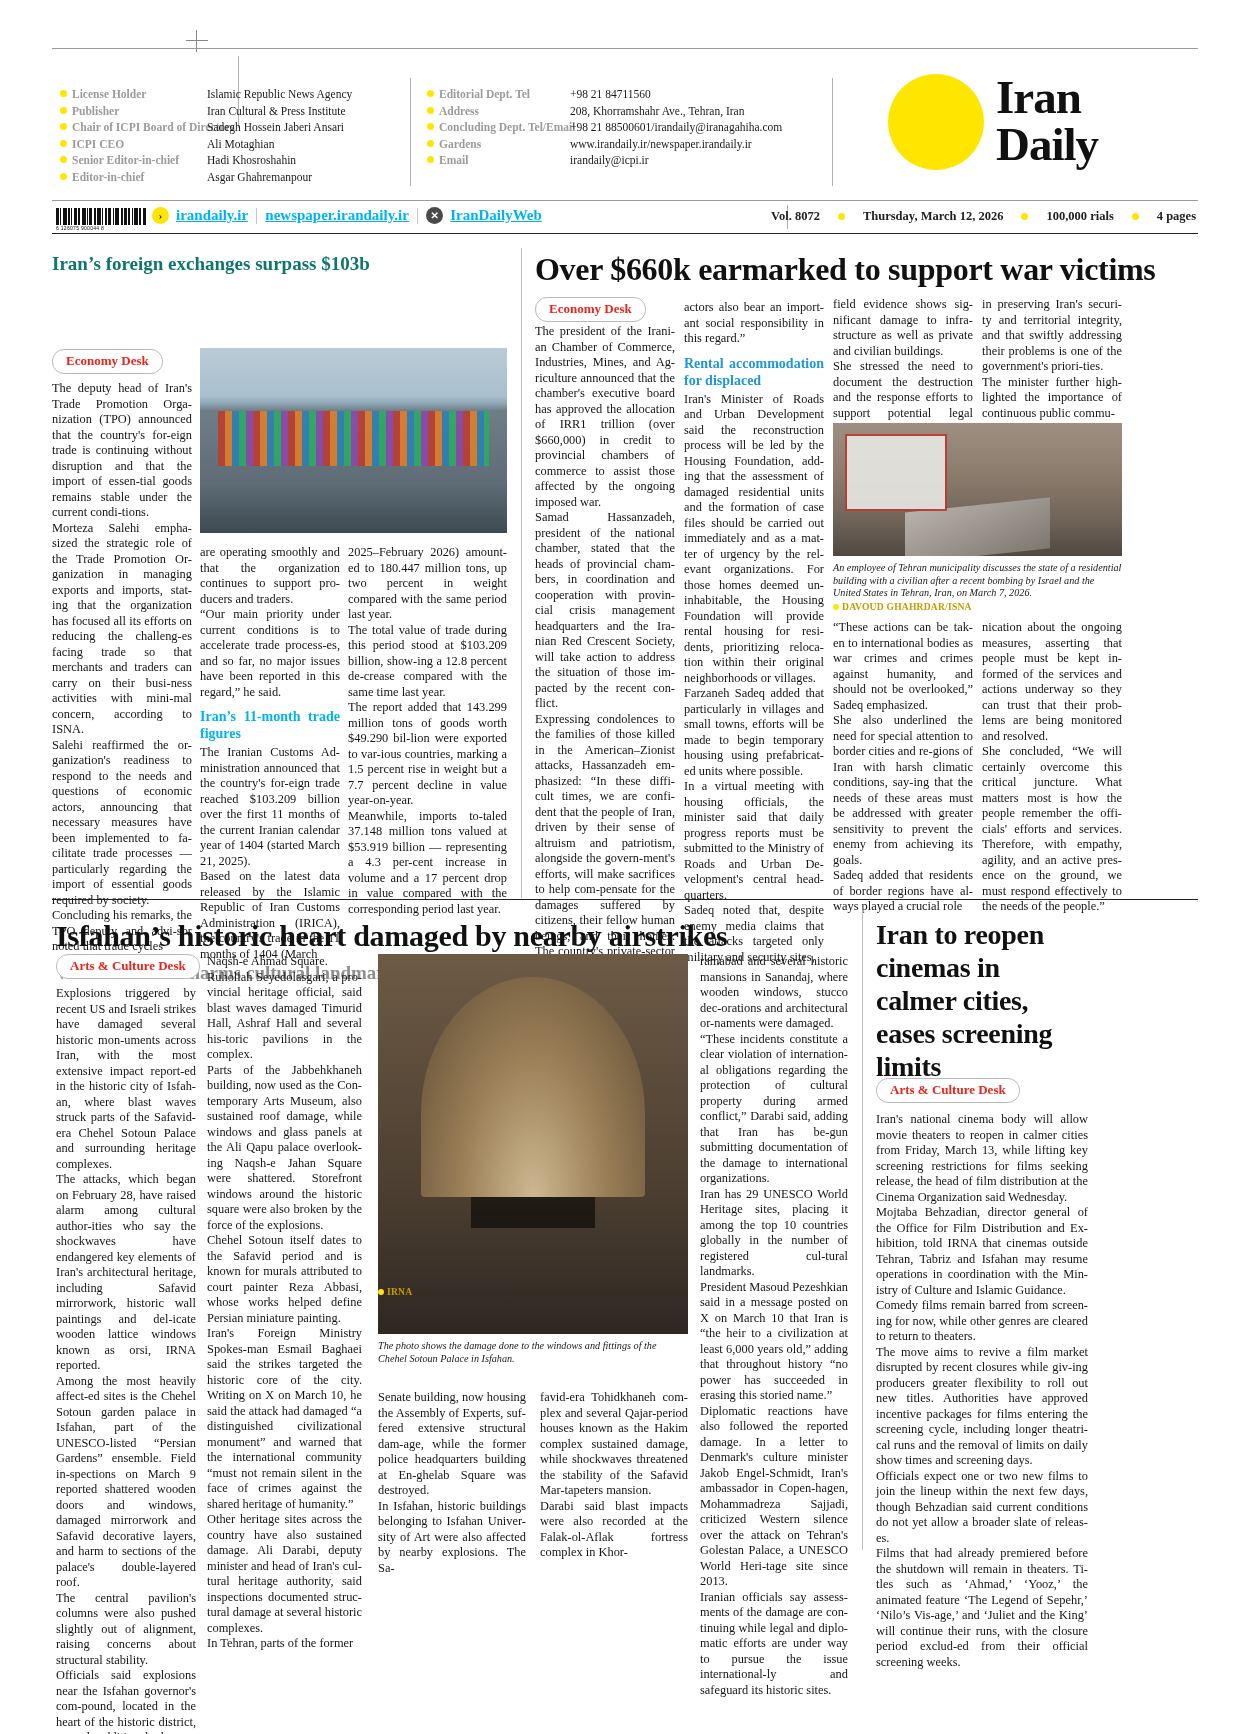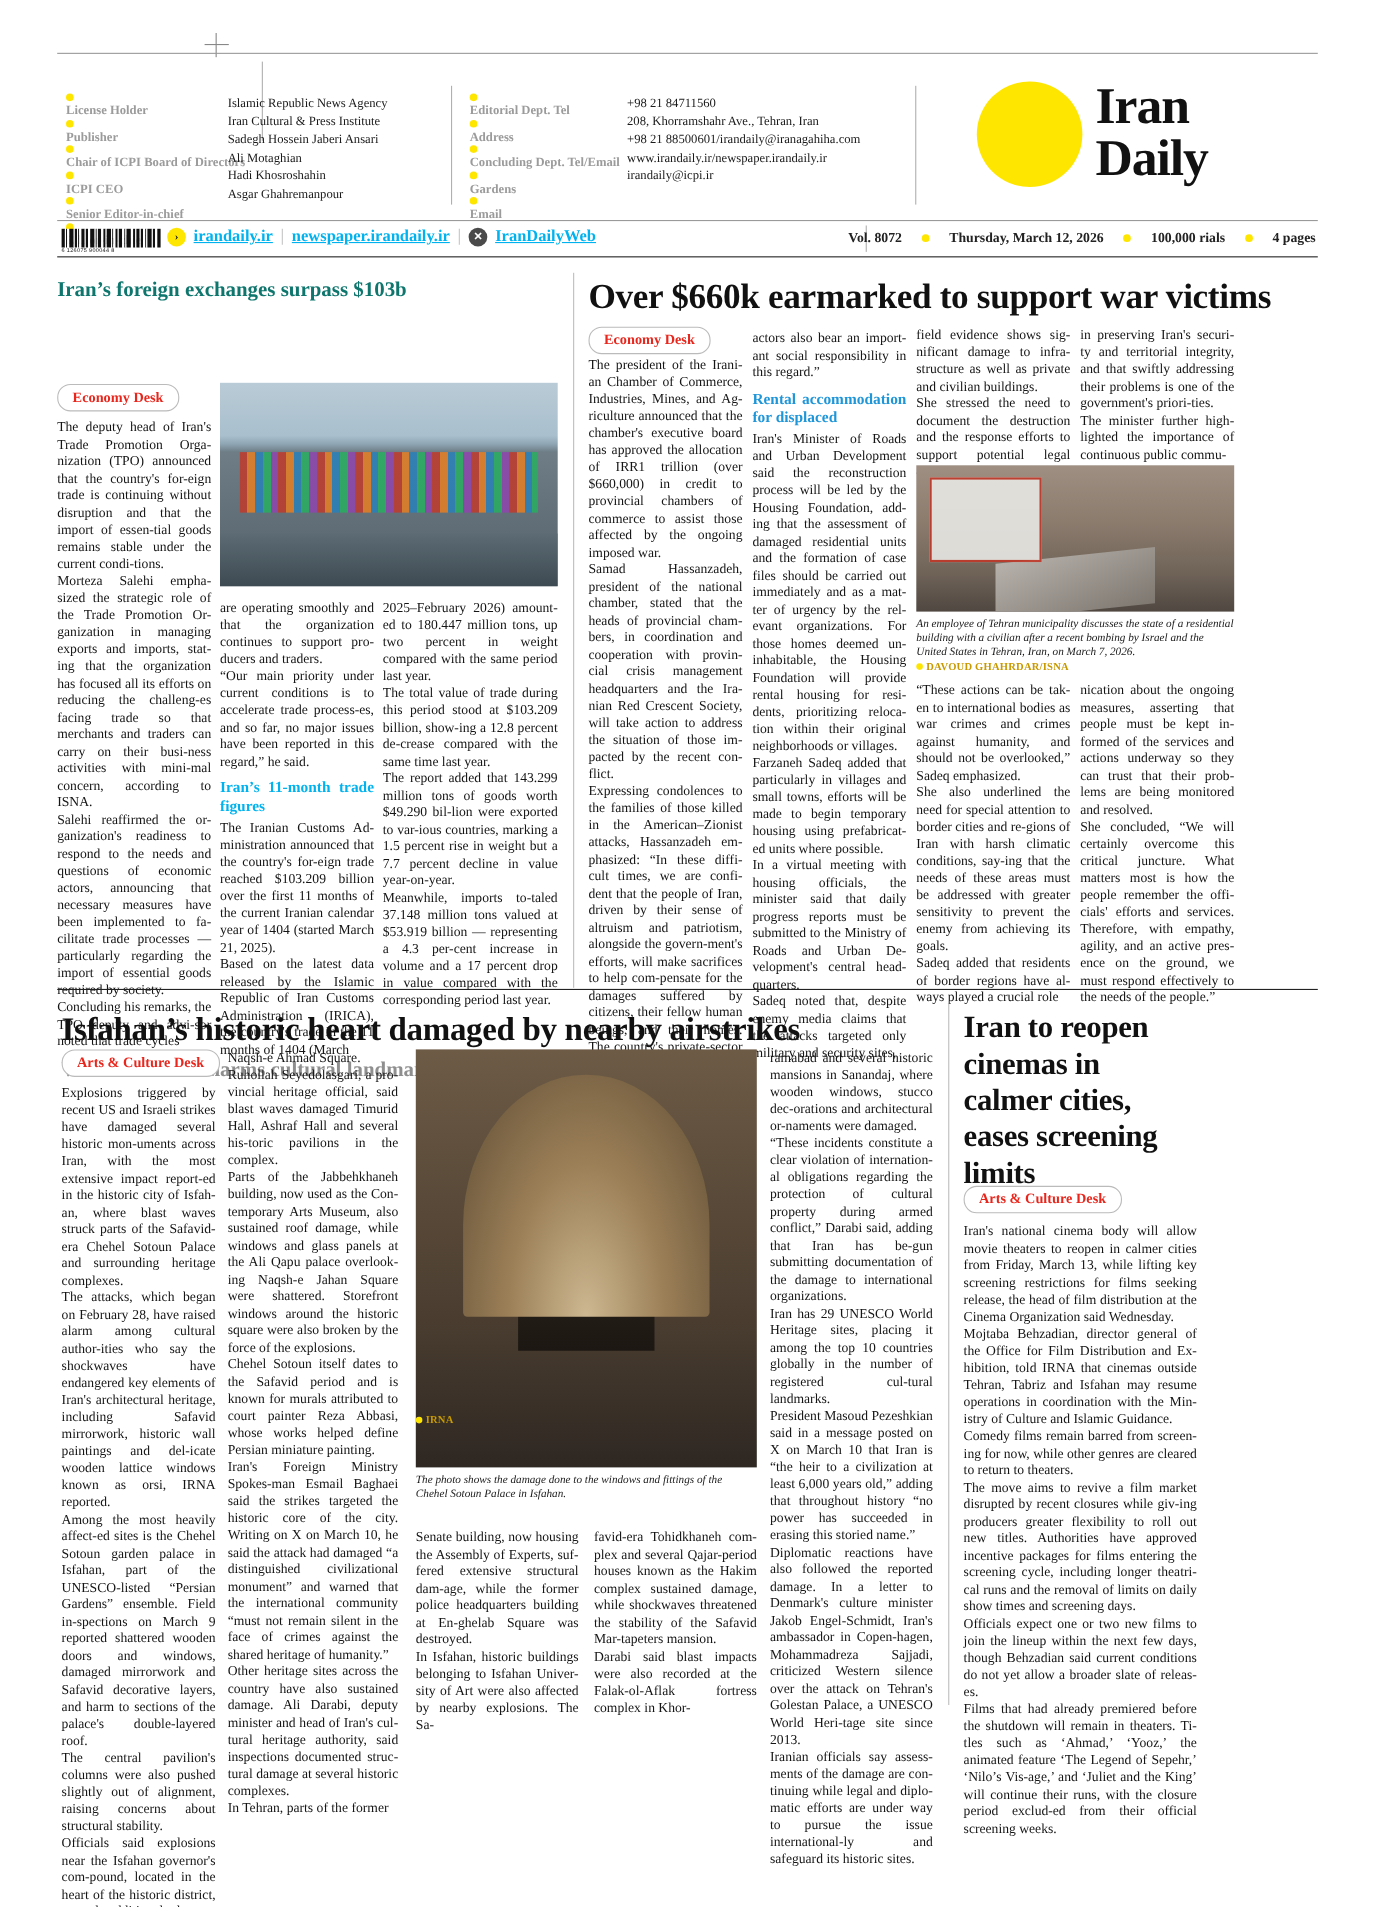--- a/index.html
+++ b/index.html
@@ -19,21 +19,21 @@
   .reg-mark:before { left: 0; top: 10px; width: 22px; height: 1px; }
   .reg-mark:after { left: 10px; top: 0; width: 1px; height: 22px; }
 
   
   .masthead { position: absolute; left: 52px; top: 48px; width: 1146px; height: 140px; }
   .masthead .toprule { position: absolute; left: 0; top: 0; width: 1146px; height: 1px; background: #9a9a9a; }
   .masthead .vline { position: absolute; width: 1px; background: #b0b0b0; }
 
   .info-block { position: absolute; top: 38px; font-size: 11.5px; line-height: 16.6px; }
   .info-block .row { display: flex; align-items: baseline; white-space: nowrap; }
-  .info-block .lbl { color: #9b9b9b; font-weight: bold; display: flex; align-items: baseline; flex-direction: column; }
+  .info-block .lbl { color: #9b9b9b; font-weight: bold; display: flex; align-items: baseline; }
   .bullet { display: inline-block; width: 7px; height: 7px; border-radius: 50%; background: #ffe600; margin-right: 5px; flex: none; position: relative; top: -1px; }
   .info-block .val { color: #1a1a1a; }
 
   #info-left { left: 8px; width: 150px; }
   #info-left-vals { left: 155px; width: 190px; }
   #info-right { left: 375px; width: 170px; }
   #info-right-vals { left: 518px; width: 280px; }
 
   
   .logo-wrap { position: absolute; right: 0; top: 18px; width: 320px; height: 120px; }

